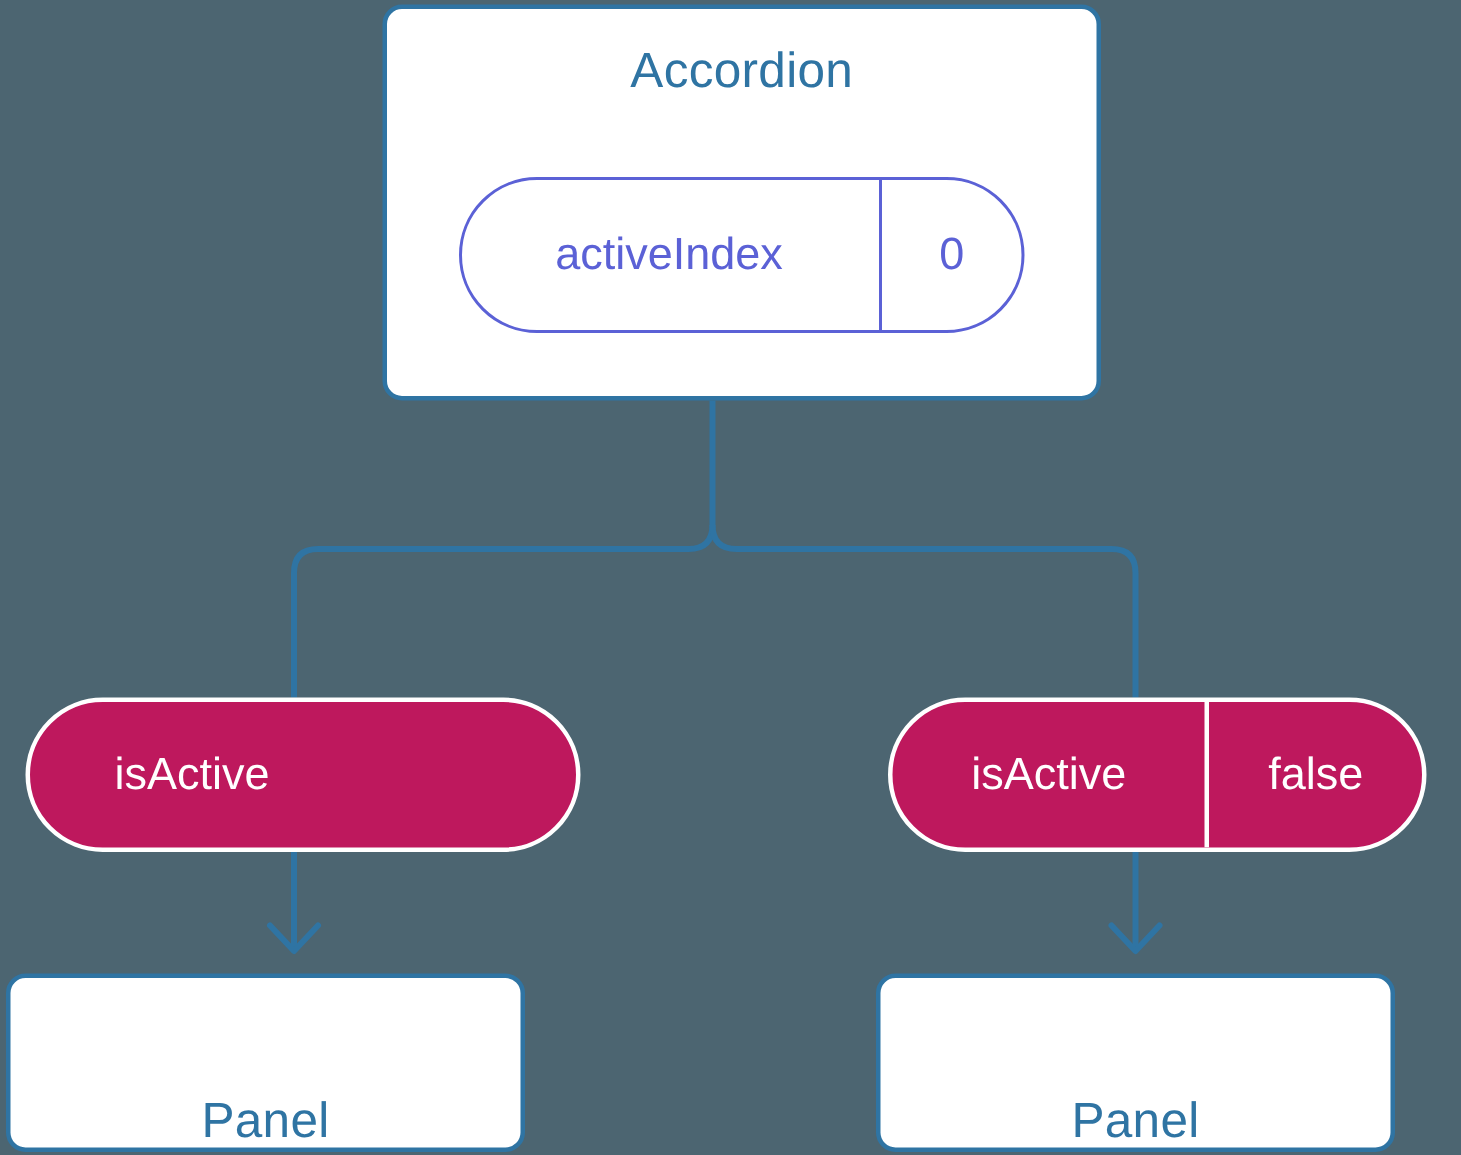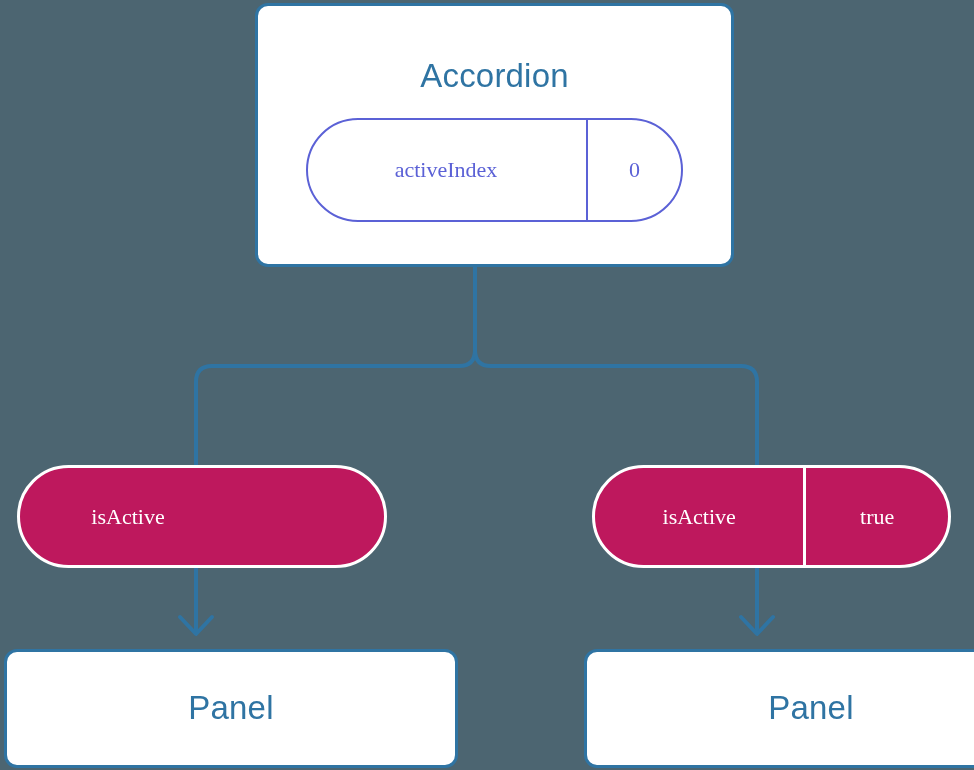--- a/index.html
+++ b/index.html
@@ -49,51 +49,50 @@
     line-height: 1;
     white-space: nowrap;
   }
 
   #accordion-card {
     left: 255px;
     top: 3px;
     width: 479px;
     height: 264px;
     justify-content: flex-start;
-    padding-top: 53px;
+    padding-top: 24px;
   }
 
   .panel-card {
     top: 649px;
-    width: 454px;
+    width: 346px;
     height: 119px;
-    justify-content: center;
+    justify-content: flex-end;
     padding-bottom: 2px;
   }
   #panel-card-left  { left: 4px; }
   #panel-card-right { left: 584px; }
 
   
   .pill {
     position: absolute;
     display: flex;
     align-items: stretch;
     box-sizing: border-box;
     border-radius: 999px;
     overflow: hidden;
   }
   .pill-key, .pill-val {
     display: flex;
     align-items: center;
     justify-content: center;
-    font-size: 22px;
+    font-size: 30px;
     line-height: 1;
     white-space: nowrap;
     box-sizing: border-box;
-    font-family: Liberation Serif, serif;
   }
 
   
   .pill-outline {
     border: 2px solid #5b61d6;
     background: transparent;
   }
   .pill-outline .pill-key,
   .pill-outline .pill-val {
     color: #5b61d6;
@@ -178,20 +177,20 @@
   <div class="pill pill-filled" id="is-active-pill-left">
     <div class="pill-key">isActive</div>
   </div>
 
   <div class="card panel-card" id="panel-card-left">
     <div class="card-title">Panel</div>
   </div>
 
   <div class="pill pill-filled" id="is-active-pill-right">
     <div class="pill-key">isActive</div>
-    <div class="pill-val">true</div>
+    <div class="pill-val">false</div>
   </div>
 
   <div class="card panel-card" id="panel-card-right">
     <div class="card-title">Panel</div>
   </div>
 
 </div>
 
 </body></html>

